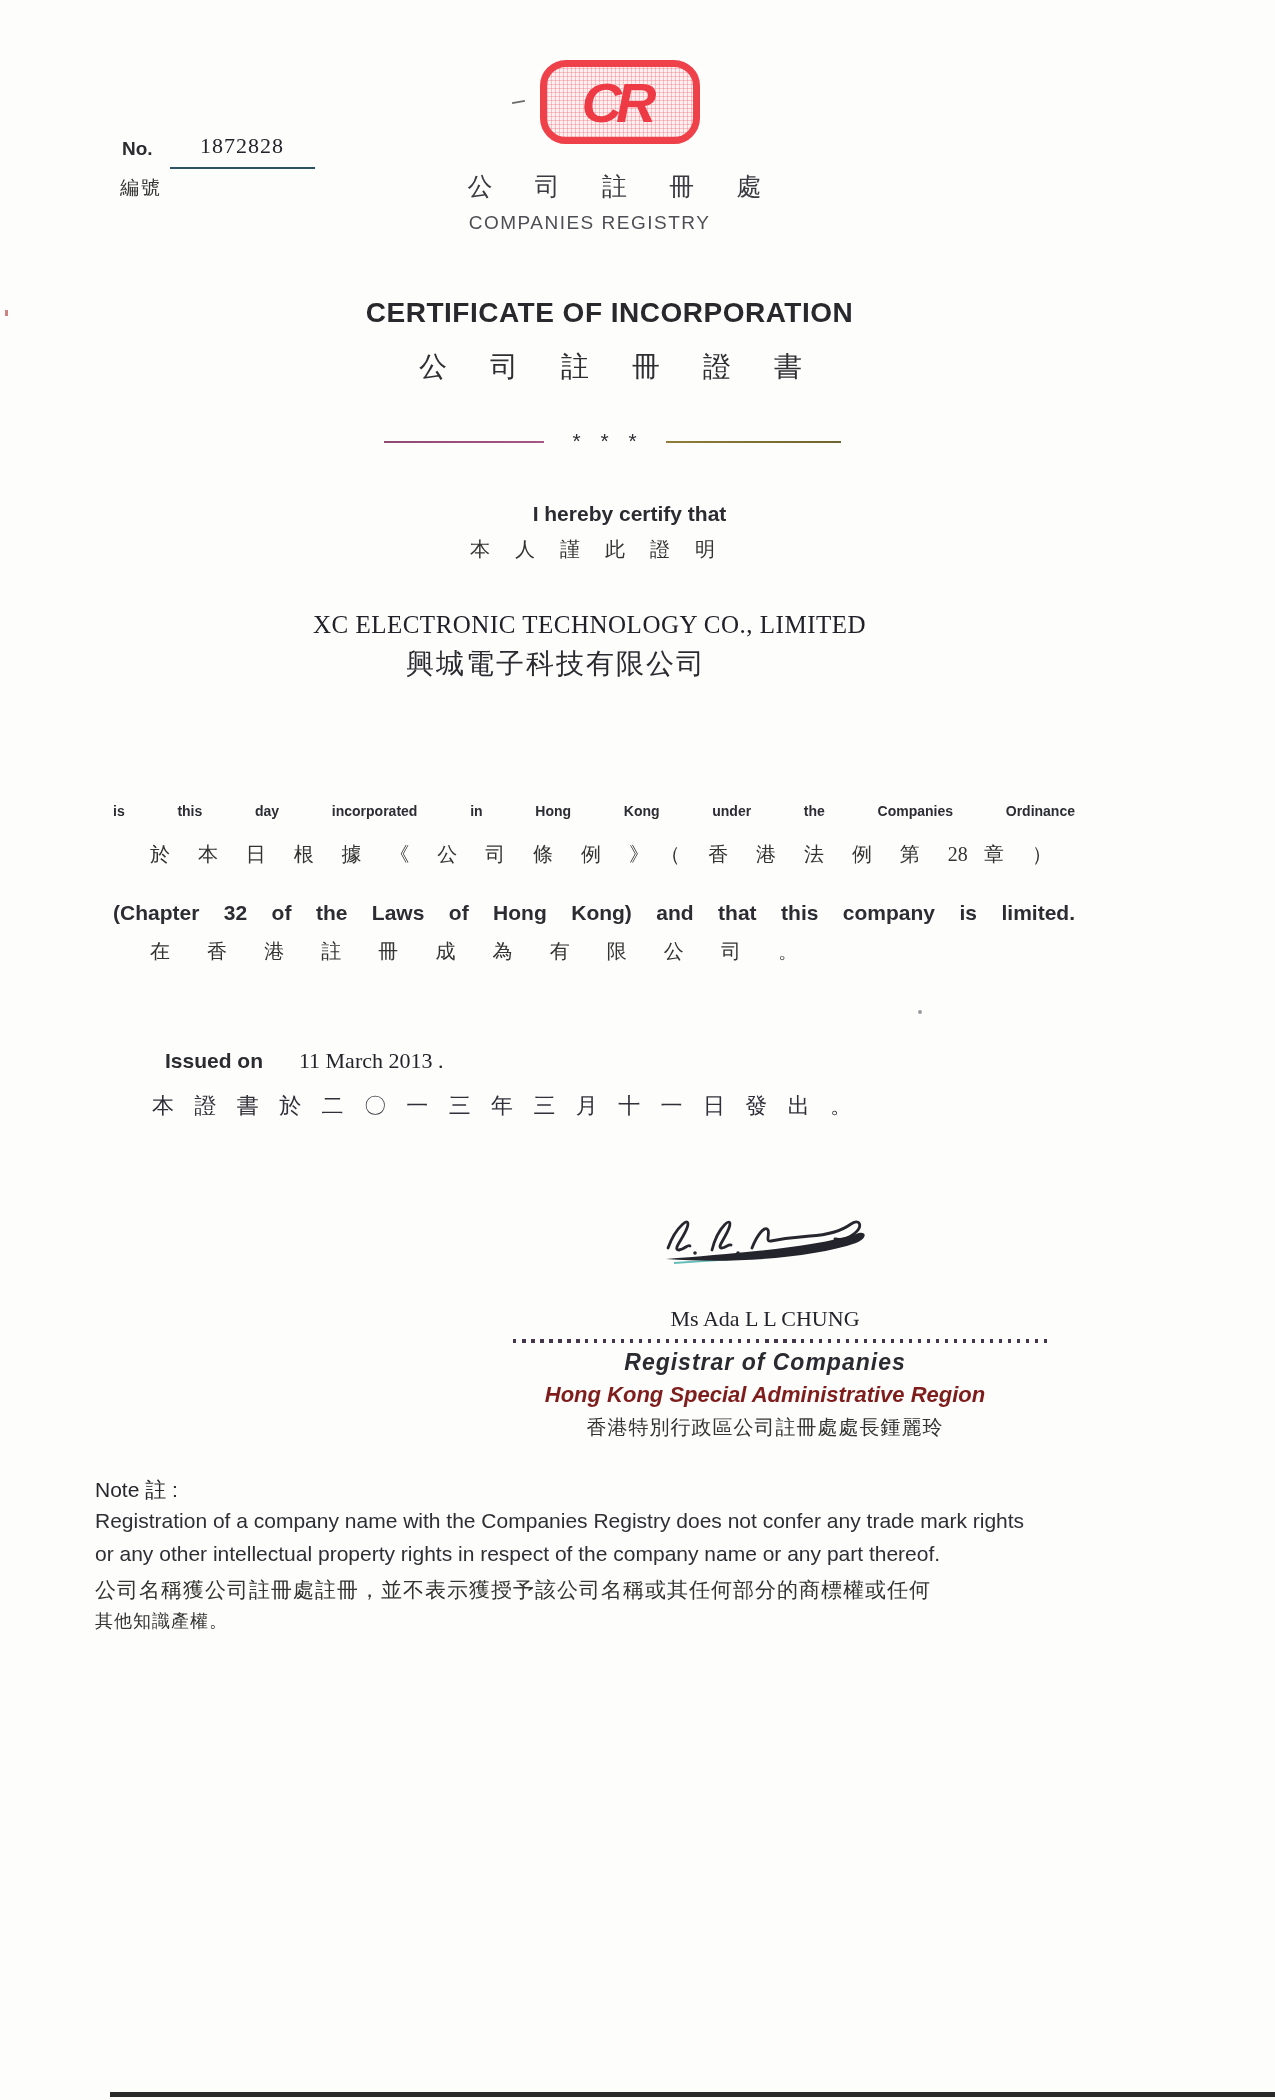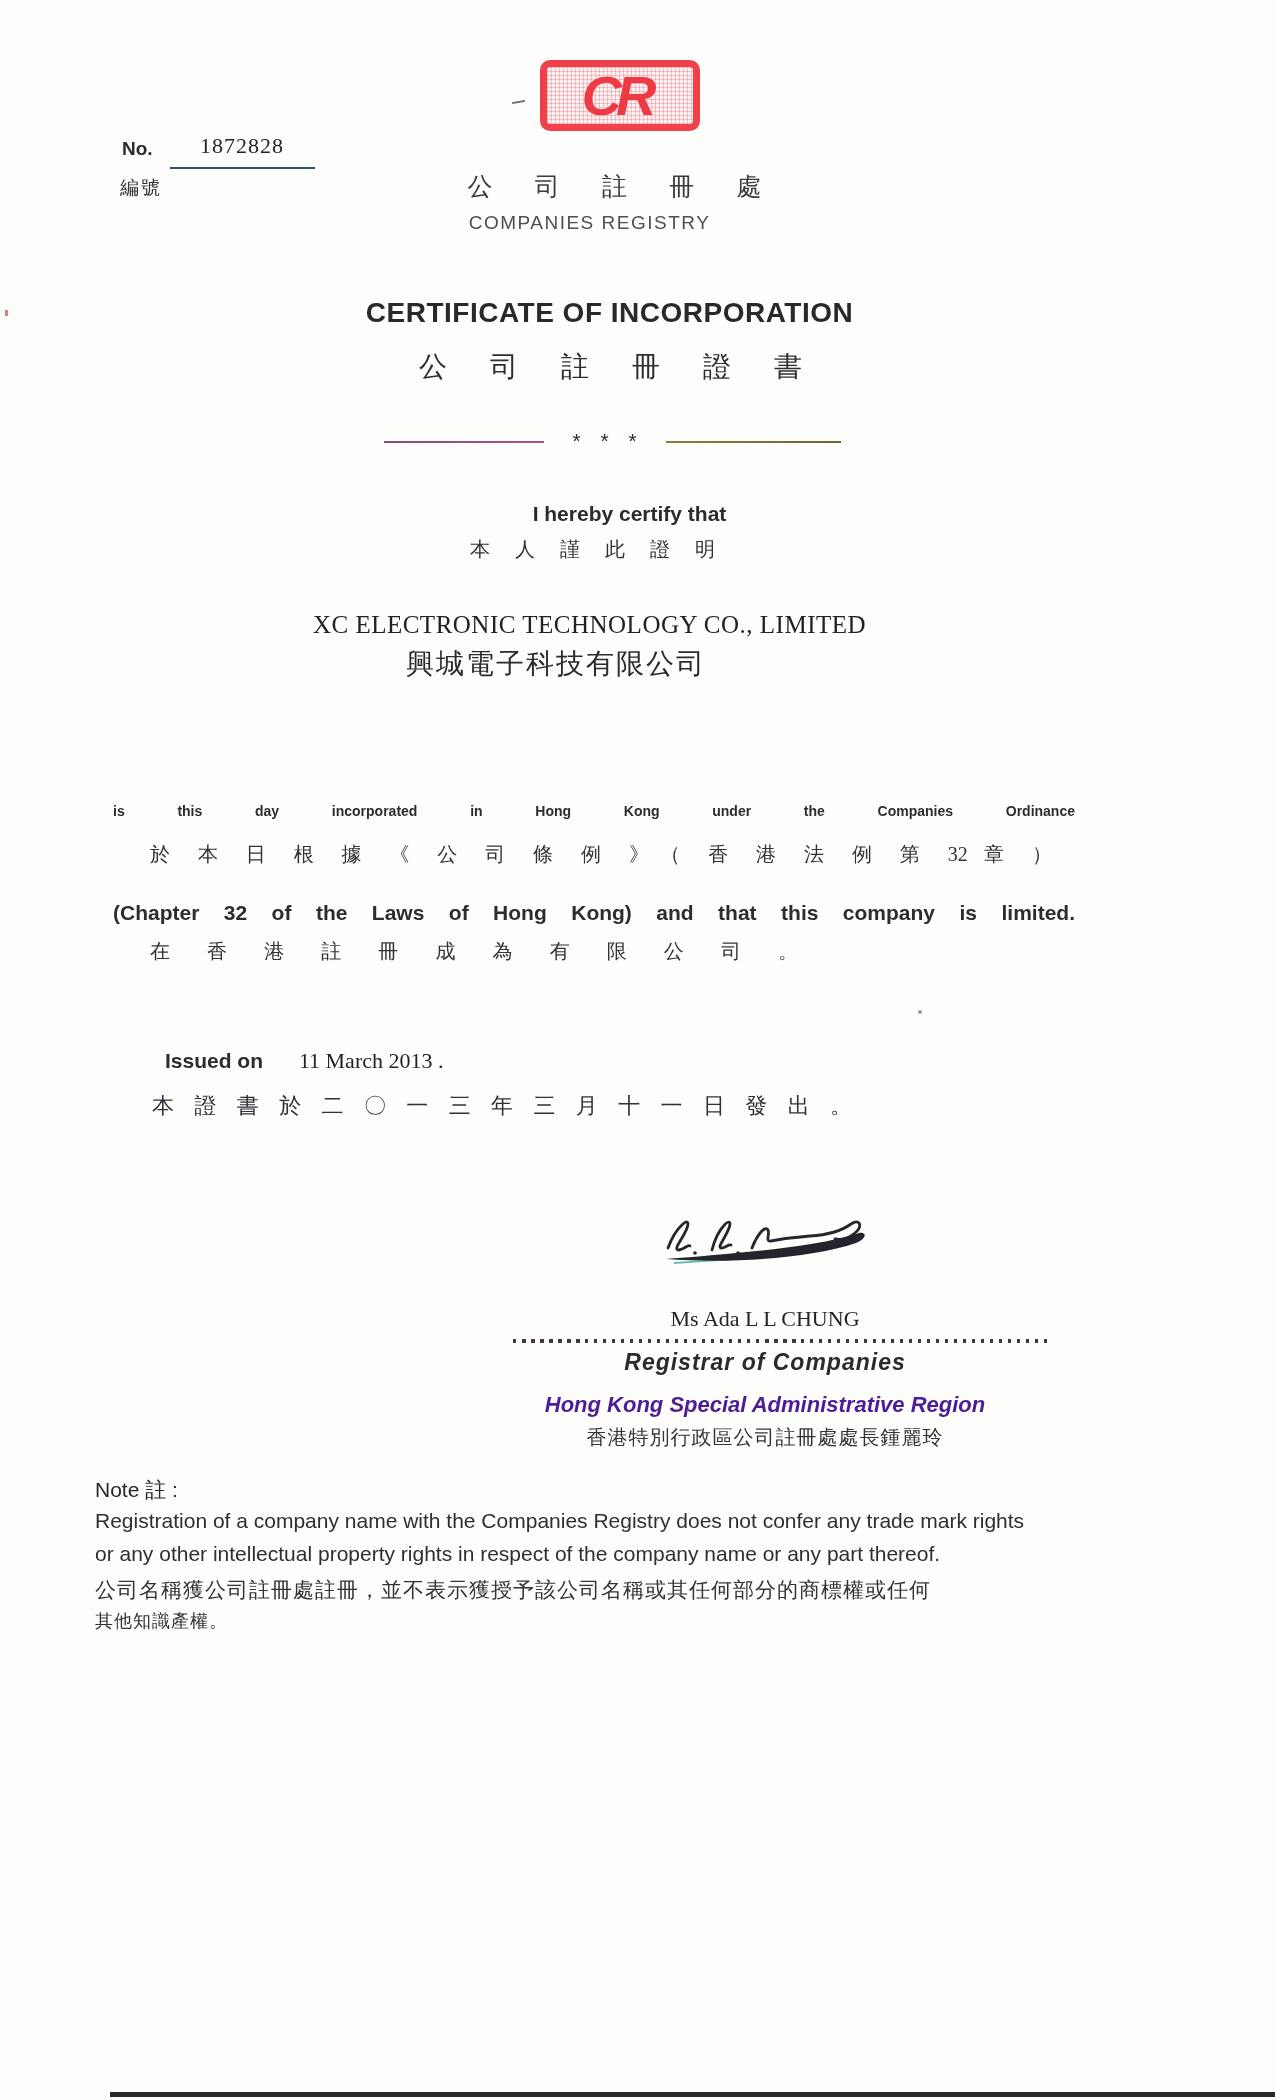--- a/index.html
+++ b/index.html
@@ -14,22 +14,22 @@
   .abs { position:absolute; }
   .serif { font-family:"Liberation Serif", "DejaVu Serif", serif; }
   .sans  { font-family:"Liberation Sans", "DejaVu Sans", sans-serif; }
 
   
   .no-label { left:122px; top:138px; font-size:19px; font-weight:bold; color:#2b2b30; }
   .no-value { left:200px; top:133px; font-size:22px; letter-spacing:1px; color:#23232b; }
   .no-line  { left:170px; top:167px; width:145px; height:0; border-top:2px solid #2b5563; }
   .no-cn    { left:120px; top:175px; font-size:19px; letter-spacing:2px; color:#333; }
   .cr-logo {
-    left:540px; top:60px; width:160px; height:71px;
-    border:7px solid #ee4149; border-radius:10px;
+    left:540px; top:60px; width:160px; height:84px;
+    border:7px solid #ee4149; border-radius:26px;
     background-color:#fdf0f1;
     background-image:
       repeating-linear-gradient(90deg, rgba(238,80,92,.30) 0 1px, transparent 1px 4px),
       repeating-linear-gradient(0deg,  rgba(238,80,92,.30) 0 1px, transparent 1px 4px);
     display:flex; align-items:center; justify-content:center;
   }
   .cr-letters {
     font-family:"Liberation Sans", sans-serif;
     font-style:italic; font-weight:900; font-size:56px;
     letter-spacing:-6px; color:#ee3a44; padding-right:8px;
@@ -78,21 +78,21 @@
   .issued-date { font-family:"Liberation Serif", serif; margin-left:30px; font-size:22px; color:#23232b; }
   .issued-cn   { left:152px; top:1091px; width:700px; font-size:22px; color:#30303a; }
 
   
   .sig-svg { left:652px; top:1208px; width:238px; height:66px; }
   .sig-block { left:340px; top:1306px; width:850px; text-align:center; }
   .sig-name { font-size:22px; color:#23232b; }
   .sig-dotted { width:540px; height:4px; margin:7px auto 6px; position:relative; left:18px;
     background:repeating-linear-gradient(90deg, #43364d 0 3.5px, transparent 3.5px 9px); }
   .sig-title1 { font-size:23px; font-weight:bold; font-style:italic; letter-spacing:1px; color:#2a2a31; }
-  .sig-title2 { font-size:22px; font-weight:bold; font-style:italic; color:#4c1d95; margin-top:16px; }
+  .sig-title2 { font-size:22px; font-weight:bold; font-style:italic; color:#7f1d1d; margin-top:6px; }
   .sig-cn { font-size:20px; letter-spacing:1px; color:#333; margin-top:6px; }
 
   
   .note-label { left:95px; top:1476px; font-size:21px; color:#26262c; }
   .note-en1 { left:95px; top:1509px; width:1075px; font-size:21px; color:#2e2e35; }
   .note-en2 { left:95px; top:1542px; width:1075px; font-size:21px; color:#2e2e35; }
   .note-cn1 { left:95px; top:1576px; width:1080px; font-size:21px; color:#333; letter-spacing:1px; }
   .note-cn2 { left:95px; top:1609px; width:1080px; font-size:18px; color:#333; letter-spacing:1px; }
 
   
@@ -126,21 +126,21 @@
     <div class="div-line-r"></div>
   </div>
 
   <div class="abs sans certify-en">I hereby certify that</div>
   <div class="abs serif certify-cn">本 人 謹 此 證 明</div>
 
   <div class="abs serif company-en">XC ELECTRONIC TECHNOLOGY CO., LIMITED</div>
   <div class="abs serif company-cn">興城電子科技有限公司</div>
 
   <div class="abs sans jline body1-en">is this day incorporated in Hong Kong under the Companies Ordinance</div>
-  <div class="abs serif jline body1-cn">於 本 日 根 據 《 公 司 條 例 》（ 香 港 法 例 第 32 章 ）</div>
+  <div class="abs serif jline body1-cn">於 本 日 根 據 《 公 司 條 例 》（ 香 港 法 例 第 28 章 ）</div>
   <div class="abs sans jline body2-en">(Chapter 32 of the Laws of Hong Kong) and that this company is limited.</div>
   <div class="abs serif jline body2-cn">在 香 港 註 冊 成 為 有 限 公 司 。</div>
 
   <div class="abs sans issued-row">
     <span class="issued-label">Issued on</span>
     <span class="issued-date">11 March 2013 .</span>
   </div>
   <div class="abs serif jline issued-cn">本 證 書 於 二 〇 一 三 年 三 月 十 一 日 發 出 。</div>
 
   <svg class="abs sig-svg" viewBox="0 0 238 66">

